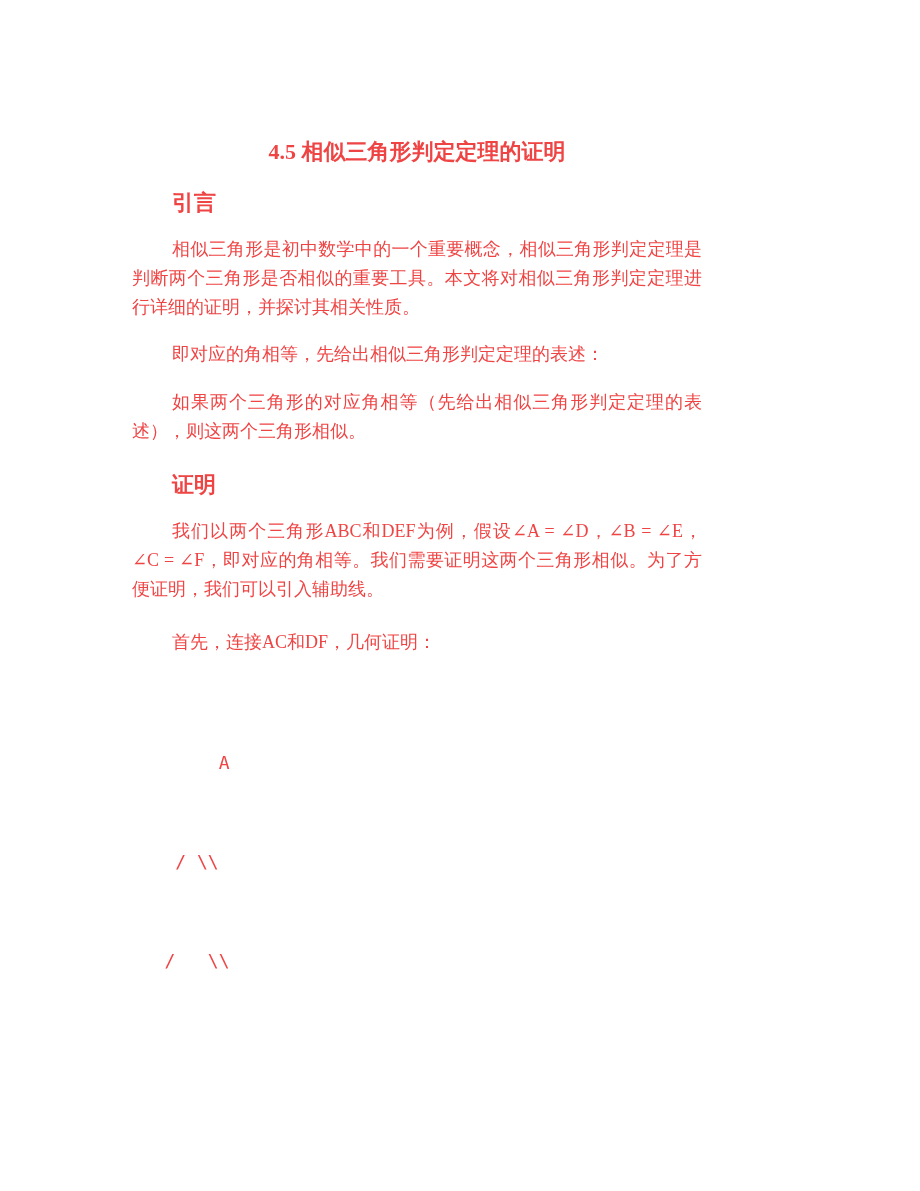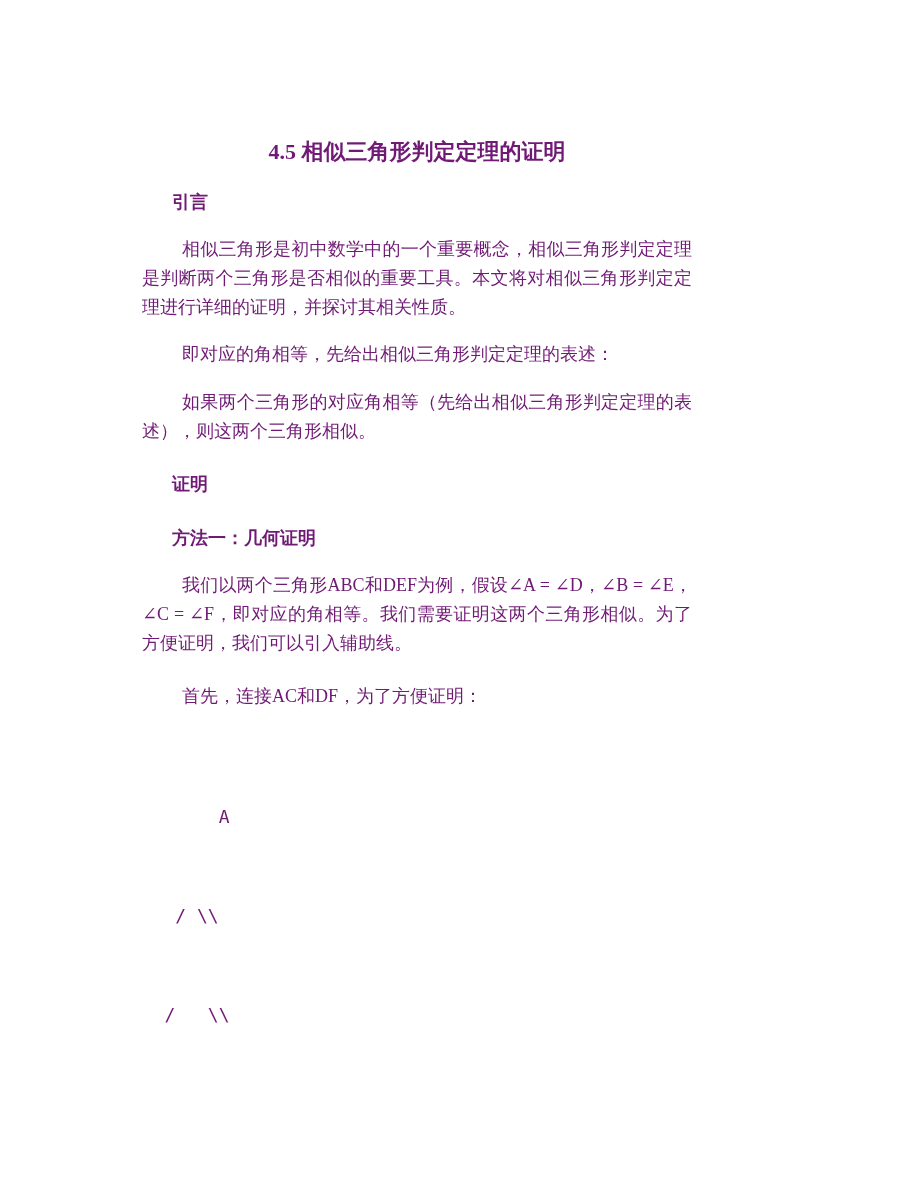--- a/index.html
+++ b/index.html
@@ -6,44 +6,44 @@
     margin: 0;
     padding: 0;
     background: #ffffff;
   }
   .page {
     position: relative;
     width: 820px;
     height: 1191px;
     box-sizing: border-box;
     background: #ffffff;
-    color: #701a75;
+    color: #ef4444;
     padding: 136px 118px 0 132px;
     font-family: "Liberation Serif", "DejaVu Serif", serif;
     font-size: 18px;
     line-height: 29px;
     overflow: hidden;
   }
   .doc-title {
     margin: 0;
     font-size: 22px;
     line-height: 32px;
     font-weight: 700;
     text-align: center;
     white-space: nowrap;
   }
   .h {
     margin: 0;
-    font-size: 18px;
+    font-size: 22px;
     line-height: 29px;
     font-weight: 700;
     text-indent: 40px;
   }
   .body-p {
-    margin: 10px;
+    margin: 0;
     text-indent: 40px;
     text-align: justify;
   }
   .art {
     margin: 23px 0 0 0;
     font-family: "DejaVu Sans Mono", "Liberation Mono", monospace;
     font-size: 18px;
     line-height: 33px;
     white-space: pre;
   }
@@ -67,25 +67,24 @@
   <p class="body-p mt18">相似三角形是初中数学中的一个重要概念，相似三角形判定定理是判断两个三角形是否相似的重要工具。本文将对相似三角形判定定理进行详细的证明，并探讨其相关性质。</p>
 
 
   <p class="body-p mt18">即对应的角相等，先给出相似三角形判定定理的表述：</p>
 
   <p class="body-p mt19">如果两个三角形的对应角相等（先给出相似三角形判定定理的表述），则这两个三角形相似。</p>
 
   <h2 class="h mt24">证明</h2>
 
 
-  <h2 class="h mt25">方法一：几何证明</h2>
 
   <p class="body-p mt18">我们以两个三角形ABC和DEF为例，假设∠A = ∠D，∠B = ∠E，∠C = ∠F，即对应的角相等。我们需要证明这两个三角形相似。为了方便证明，我们可以引入辅助线。</p>
 
-  <p class="body-p mt24">首先，连接AC和DF，为了方便证明：</p>
+  <p class="body-p mt24">首先，连接AC和DF，几何证明：</p>
 
   <div class="art">
     <div class="art-line">        A</div>
     <div class="art-line">    / \\</div>
     <div class="art-line">   /   \\</div>
     
     
   </div>
 
 </div>

